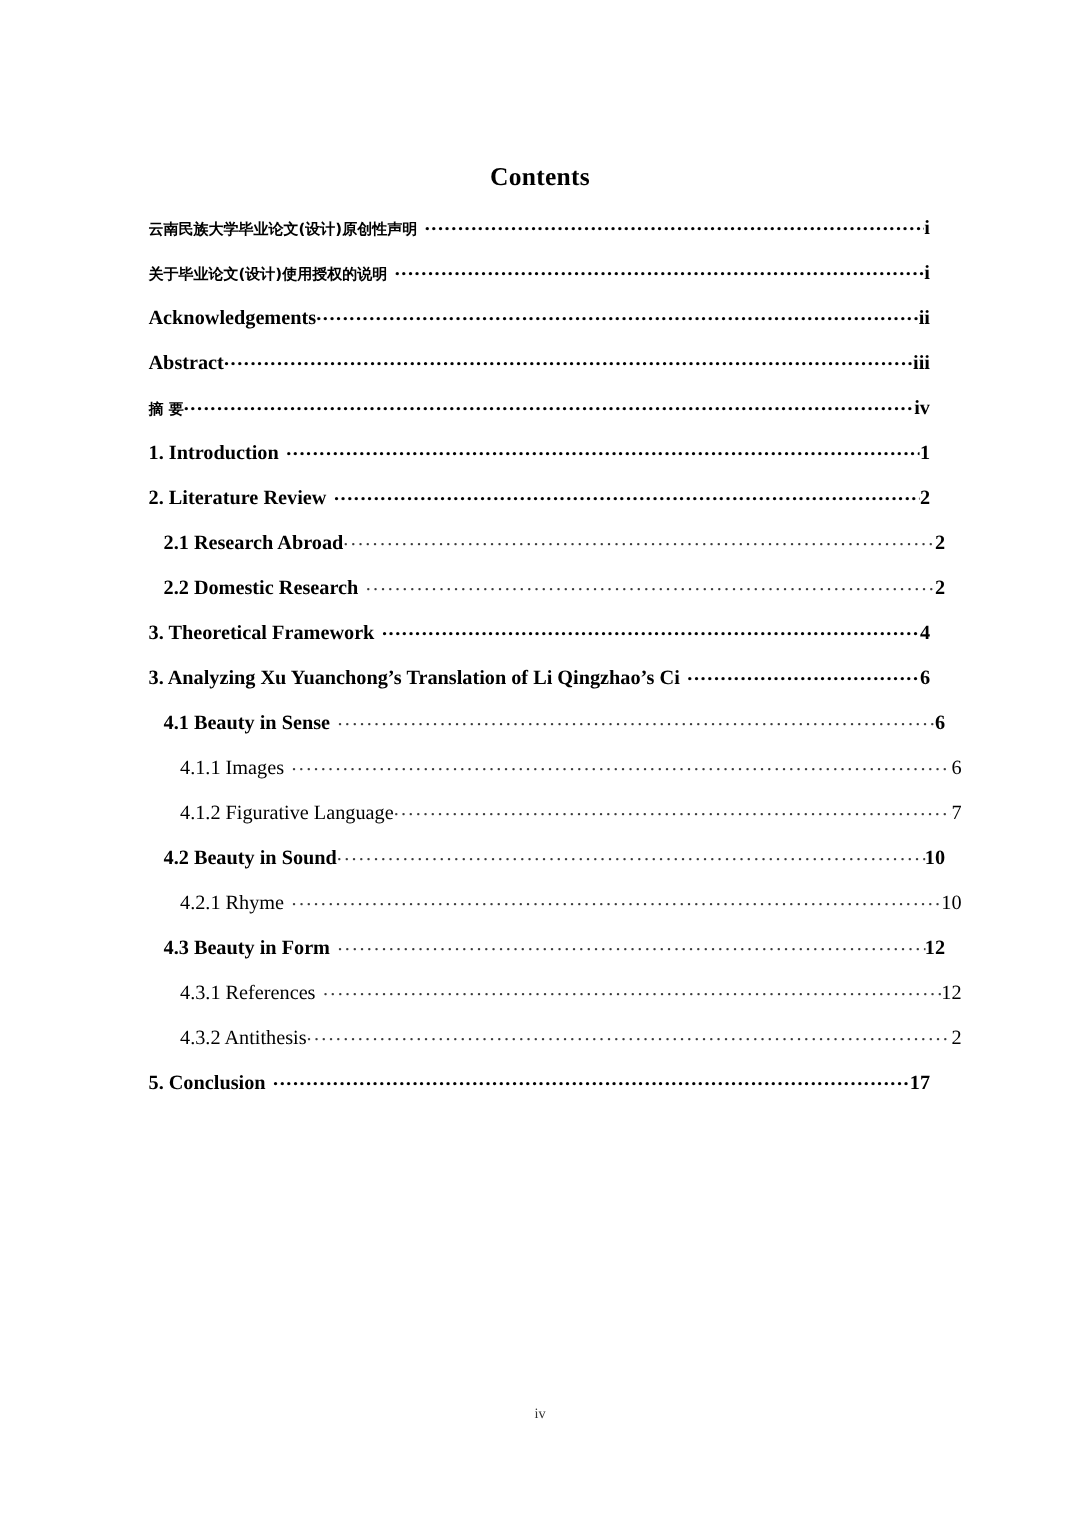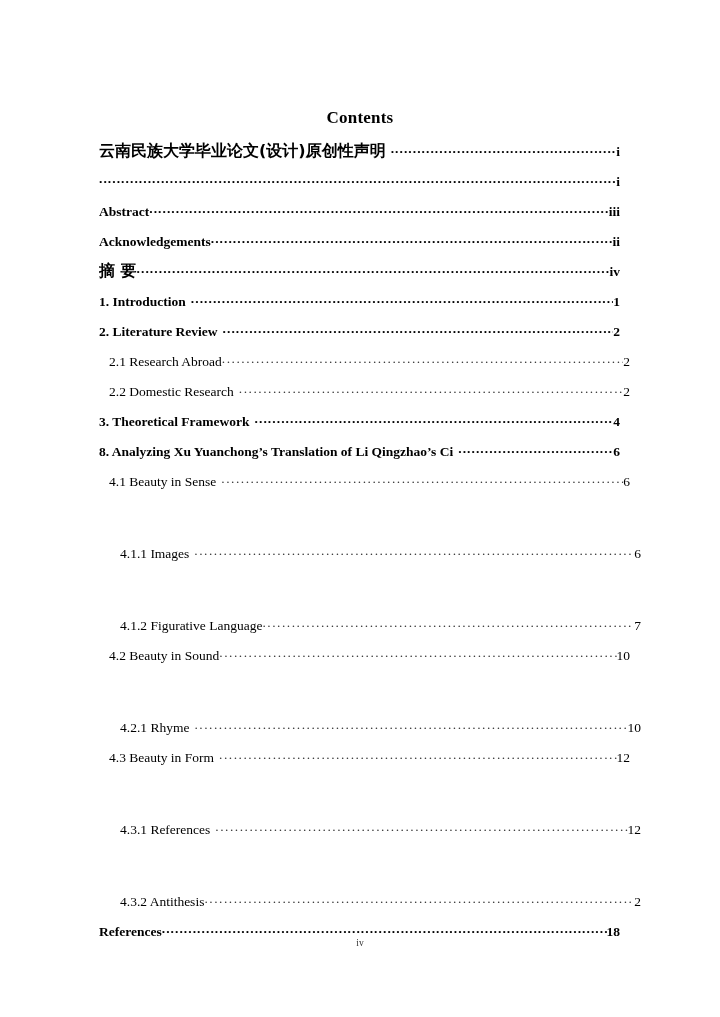--- a/index.html
+++ b/index.html
@@ -90,31 +90,31 @@
   
   .lvl1 { margin-left: 0px; }
   .lvl1 .entry-label,
   .lvl1 .entry-page { font-weight: bold; }
   .lvl1 .leader::after { font-weight: bold; letter-spacing: 1.05px; color: #000; }
 
   
   .cjk .entry-label {
     font-family: "DejaVu Sans", "Liberation Sans", sans-serif;
     font-weight: bold;
-    font-size: 16px;
+    font-size: 10px;
   }
 
   
   .lvl2 { margin-left: 10px; }
   .lvl2 .entry-label,
-  .lvl2 .entry-page { font-weight: normal; }
+  .lvl2 .entry-page { font-weight: bold; }
   .lvl2 .leader::after { font-weight: normal; color: #3a3a3a; letter-spacing: 1.5px; }
 
   
-  .lvl3 { margin-left: 21px; margin-top: 42px; }
+  .lvl3 { margin-left: 21px; }
   .lvl3 .entry-label,
   .lvl3 .entry-page { font-weight: normal; }
   .lvl3 .leader::after { font-weight: normal; color: #3a3a3a; letter-spacing: 1.5px; }
 
   
   .gap-before-leader { padding-right: 5px; }
 
   
   .page-footer {
     position: absolute;
@@ -133,32 +133,33 @@
 
   <div class="toc-title">Contents</div>
 
   <div class="toc" id="toc-list">
       <div class="toc-entry lvl1 cjk">
         <span class="entry-label gap-before-leader">云南民族大学毕业论文(设计)原创性声明</span>
         <span class="leader"></span>
         <span class="entry-page">i</span>
       </div>
       <div class="toc-entry lvl1 cjk">
+        <span class="entry-label gap-before-leader">关于毕业论文(设计)使用授权的说明</span>
         <span class="leader"></span>
         <span class="entry-page">i</span>
       </div>
       <div class="toc-entry lvl1">
+        <span class="entry-label">Acknowledgements</span>
+        <span class="leader"></span>
+        <span class="entry-page">ii</span>
+      </div>
+      <div class="toc-entry lvl1">
         <span class="entry-label">Abstract</span>
         <span class="leader"></span>
         <span class="entry-page">iii</span>
-      </div>
-      <div class="toc-entry lvl1">
-        <span class="entry-label">Acknowledgements</span>
-        <span class="leader"></span>
-        <span class="entry-page">ii</span>
       </div>
       <div class="toc-entry lvl1 cjk">
         <span class="entry-label">摘 要</span>
         <span class="leader"></span>
         <span class="entry-page">iv</span>
       </div>
       <div class="toc-entry lvl1">
         <span class="entry-label gap-before-leader">1. Introduction</span>
         <span class="leader"></span>
         <span class="entry-page">1</span>
@@ -177,21 +178,21 @@
         <span class="entry-label gap-before-leader">2.2 Domestic Research</span>
         <span class="leader"></span>
         <span class="entry-page">2</span>
       </div>
       <div class="toc-entry lvl1">
         <span class="entry-label gap-before-leader">3. Theoretical Framework</span>
         <span class="leader"></span>
         <span class="entry-page">4</span>
       </div>
       <div class="toc-entry lvl1">
-        <span class="entry-label gap-before-leader">8. Analyzing Xu Yuanchong’s Translation of Li Qingzhao’s Ci</span>
+        <span class="entry-label gap-before-leader">3. Analyzing Xu Yuanchong’s Translation of Li Qingzhao’s Ci</span>
         <span class="leader"></span>
         <span class="entry-page">6</span>
       </div>
       <div class="toc-entry lvl2">
         <span class="entry-label gap-before-leader">4.1 Beauty in Sense</span>
         <span class="leader"></span>
         <span class="entry-page">6</span>
       </div>
       <div class="toc-entry lvl3">
         <span class="entry-label gap-before-leader">4.1.1 Images</span>
@@ -222,21 +223,21 @@
         <span class="entry-label gap-before-leader">4.3.1 References</span>
         <span class="leader"></span>
         <span class="entry-page">12</span>
       </div>
       <div class="toc-entry lvl3">
         <span class="entry-label">4.3.2 Antithesis</span>
         <span class="leader"></span>
         <span class="entry-page">2</span>
       </div>
       <div class="toc-entry lvl1">
-        <span class="entry-label">References</span>
-        <span class="leader"></span>
-        <span class="entry-page">18</span>
+        <span class="entry-label gap-before-leader">5. Conclusion</span>
+        <span class="leader"></span>
+        <span class="entry-page">17</span>
       </div>
     </div>
 
   <div class="page-footer">iv</div>
 
 </div>
 
 </body></html>

